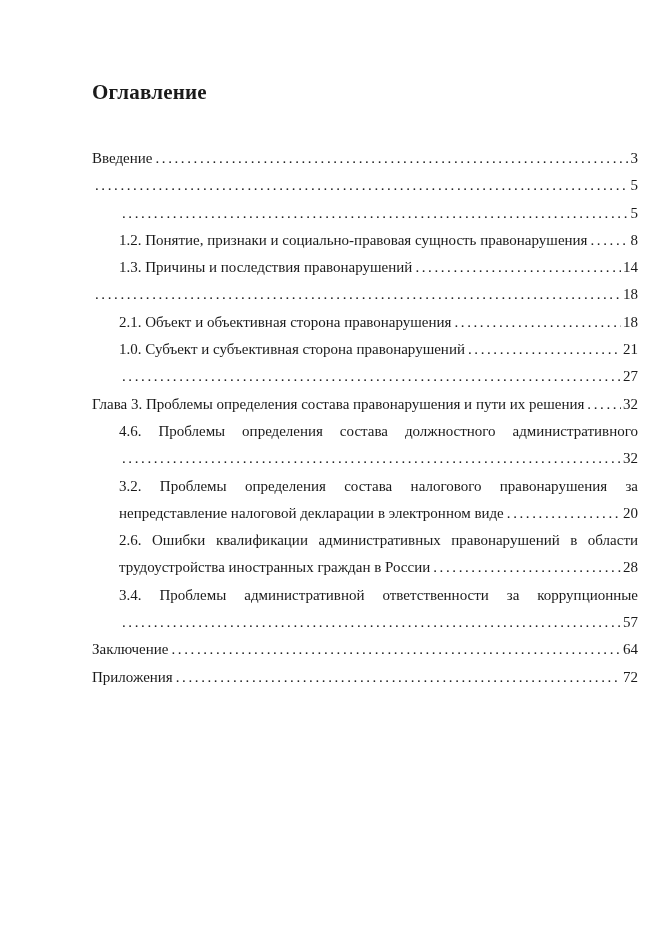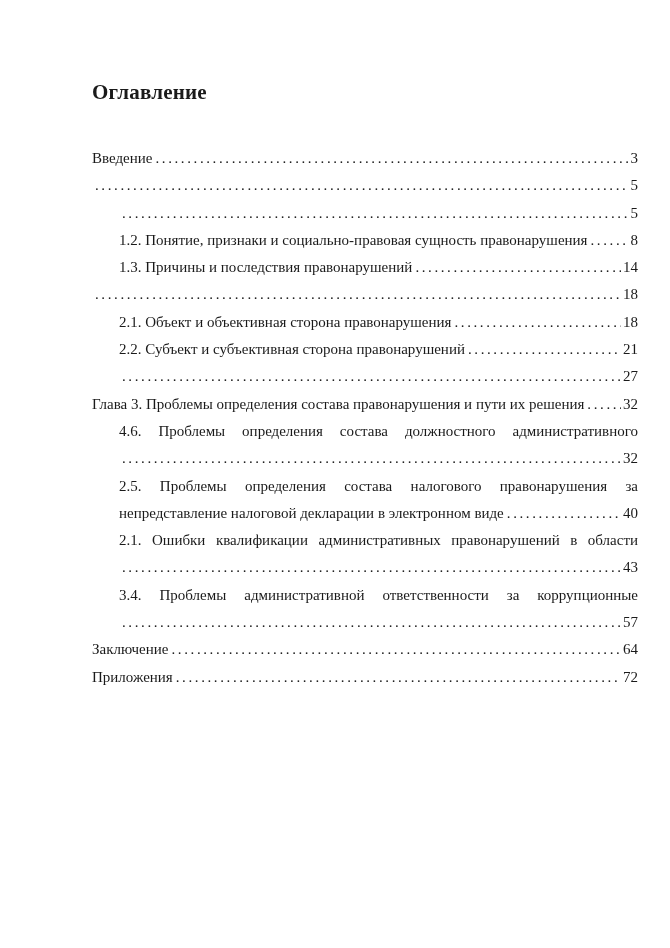--- a/index.html
+++ b/index.html
@@ -108,21 +108,21 @@
       </div>
       <div class="toc-entry indent">
         <div class="toc-row">
           <span class="toc-text">2.1. Объект и объективная сторона правонарушения</span>
           <span class="leader"></span>
           <span class="page-num">18</span>
         </div>
       </div>
       <div class="toc-entry indent">
         <div class="toc-row">
-          <span class="toc-text">2.2. Субъект и субъективная сторона правонарушений</span>
+          <span class="toc-text">1.0. Субъект и субъективная сторона правонарушений</span>
           <span class="leader"></span>
           <span class="page-num">21</span>
         </div>
       </div>
       <div class="toc-entry indent">
         <div class="toc-row">
           <span class="leader"></span>
           <span class="page-num">27</span>
         </div>
       </div>
@@ -134,32 +134,33 @@
         </div>
       </div>
       <div class="toc-entry indent">
         <div class="jline">4.6. Проблемы определения состава должностного административного</div>
         <div class="toc-row">
           <span class="leader"></span>
           <span class="page-num">32</span>
         </div>
       </div>
       <div class="toc-entry indent">
-        <div class="jline">2.5. Проблемы определения состава налогового правонарушения за</div>
+        <div class="jline">3.2. Проблемы определения состава налогового правонарушения за</div>
         <div class="toc-row">
           <span class="toc-text">непредставление налоговой декларации в электронном виде</span>
           <span class="leader"></span>
-          <span class="page-num">40</span>
+          <span class="page-num">20</span>
         </div>
       </div>
       <div class="toc-entry indent">
-        <div class="jline">2.1. Ошибки квалификации административных правонарушений в области</div>
+        <div class="jline">2.6. Ошибки квалификации административных правонарушений в области</div>
         <div class="toc-row">
+          <span class="toc-text">трудоустройства иностранных граждан в России</span>
           <span class="leader"></span>
-          <span class="page-num">43</span>
+          <span class="page-num">28</span>
         </div>
       </div>
       <div class="toc-entry indent">
         <div class="jline">3.4. Проблемы административной ответственности за коррупционные</div>
         <div class="toc-row">
           <span class="leader"></span>
           <span class="page-num">57</span>
         </div>
       </div>
       <div class="toc-entry">

